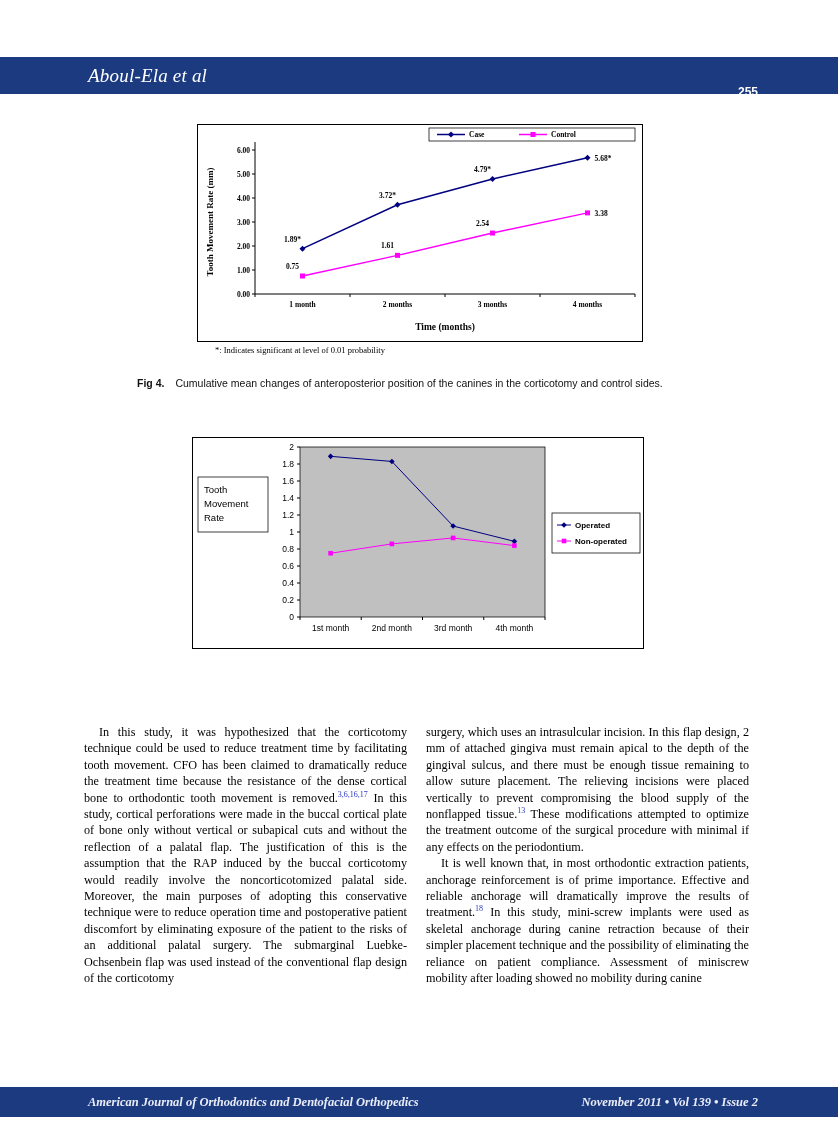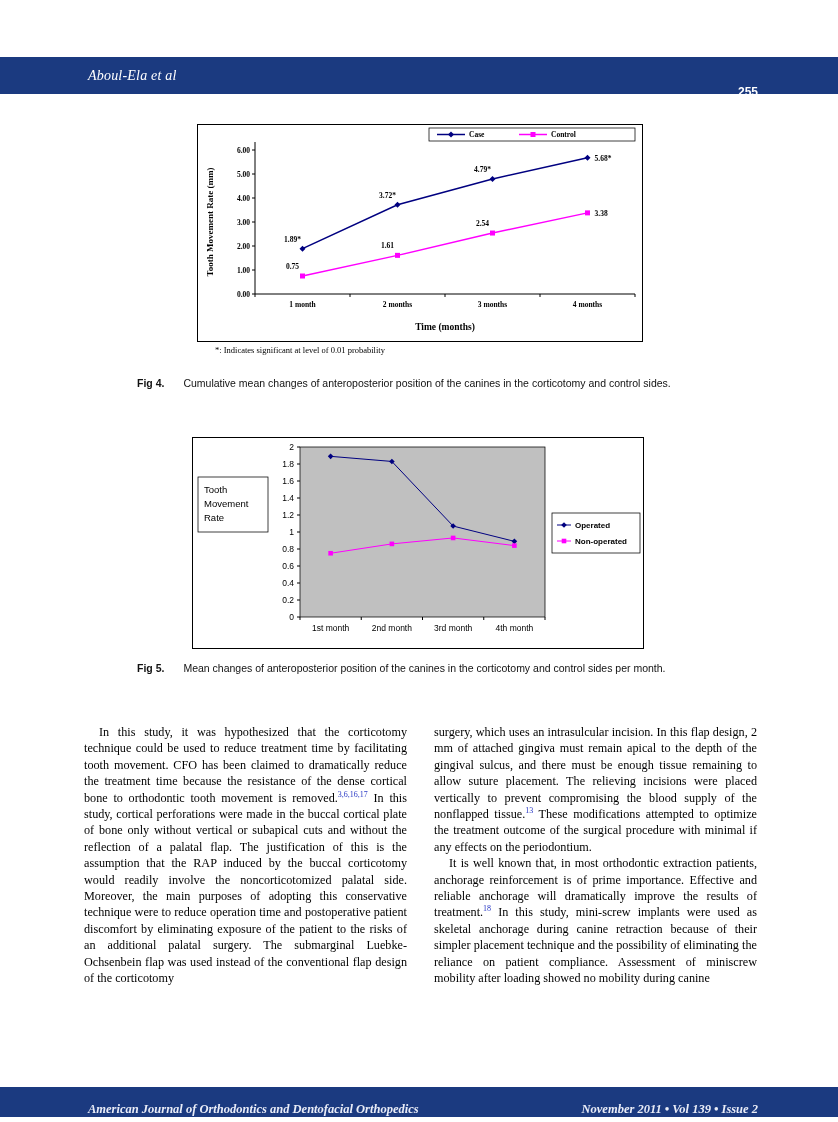--- a/index.html
+++ b/index.html
@@ -3,39 +3,39 @@
 <meta charset="utf-8">
 <style>
   :root { --navy:#1b3a80; --ref-blue:#2636c4; }
   html,body{ margin:0; padding:0; }
   body{ width:838px; height:1122px; background:#ffffff; font-family:"Liberation Serif",serif; color:#000; }
   .page{ position:relative; width:838px; height:1122px; background:#fff; overflow:hidden; }
 
   .bar{ position:absolute; left:0; width:838px; background:var(--navy); color:#fff;
         display:flex; align-items:center; justify-content:space-between; box-sizing:border-box; }
   .header-bar{ top:57px; height:37px; padding:0 80px 0 88px; }
-  .author{ font-style:italic; font-size:14px; letter-spacing:0.2px; }
+  .author{ font-style:italic; font-size:19px; letter-spacing:0.2px; }
   .pageno{ font-family:"Liberation Sans",sans-serif; font-weight:bold; font-size:12px;margin-top:33px; }
-  .footer-bar{ top:1087px; height:30px; padding:0 80px 0 88px; color:#e9ecf7;align-items:flex-end; }
+  .footer-bar{ top:1087px; height:30px; padding:0 80px 0 88px; color:#e9ecf7; }
   .journal,.issue{ font-style:italic; font-weight:bold; font-size:12.5px; white-space:nowrap; }
 
   .figure{ position:absolute; }
   .fig4{ left:197px; top:124px; }
   .fig5{ left:192px; top:437px; }
   .figure svg{ display:block; background:#fff; }
 
   .footnote{ position:absolute; left:215px; top:345px; font-weight:normal; font-size:8.5px; }
 
   .caption{ position:absolute; left:137px; width:570px; font-family:"Liberation Sans",sans-serif;
             font-size:10.5px; line-height:14px; color:#111; }
   .caption4{ top:376px; }
   .caption5{ top:661px; }
-  .cap-label{ margin-right:19px; font-weight:bold; }
-
-  .body-text{ position:absolute; left:84px; top:724px; width:673px; display:flex; gap:27px; }
+  .cap-label{ margin-right:11px; font-weight:bold; }
+
+  .body-text{ position:absolute; left:84px; top:724px; width:673px; display:flex; gap:19px; }
   .col{ width:323px; font-size:12.2px; line-height:16.4px; text-align:justify; }
   .col p{ margin:0; }
   .col p.indent{ text-indent:15px; }
   sup.ref{ color:var(--ref-blue); font-size:8px; line-height:0; }
 </style>
 </head>
 <body>
 
 <div class="page">
 
@@ -174,23 +174,20 @@
         </g>
         <g>
           <rect x="6" y="40" width="70" height="55" fill="#fff" stroke="#000" stroke-width="0.75"></rect>
           <text x="12" y="56" font-family="&quot;Liberation Sans&quot;,sans-serif" font-size="9.5" fill="#000">Tooth</text>
           <text x="12" y="70" font-family="&quot;Liberation Sans&quot;,sans-serif" font-size="9.5" fill="#000">Movement</text>
           <text x="12" y="84" font-family="&quot;Liberation Sans&quot;,sans-serif" font-size="9.5" fill="#000">Rate</text>
         </g>
       </svg>
   </div>
 
-  <div class="caption caption5">
-    <span class="cap-label">Fig 5.</span><span>Mean changes of anteroposterior position of the canines in the corticotomy and control sides per month.</span>
-  </div>
 
   <div class="body-text">
     <div class="col">
         <p class="indent"><span>In this study, it was hypothesized that the corticotomy technique could be used to reduce treatment time by facilitating tooth movement. CFO has been claimed to dramatically reduce the treatment time because the resistance of the dense cortical bone to orthodontic tooth movement is removed.</span><sup class="ref">3,6,16,17</sup><span> In this study, cortical perforations were made in the buccal cortical plate of bone only without vertical or subapical cuts and without the reflection of a palatal flap. The justification of this is the assumption that the RAP induced by the buccal corticotomy would readily involve the noncorticotomized palatal side. Moreover, the main purposes of adopting this conservative technique were to reduce operation time and postoperative patient discomfort by eliminating exposure of the patient to the risks of an additional palatal surgery. The submarginal Luebke-Ochsenbein flap was used instead of the conventional flap design of the corticotomy</span></p>
       </div>
     <div class="col">
         <p><span>surgery, which uses an intrasulcular incision. In this flap design, 2 mm of attached gingiva must remain apical to the depth of the gingival sulcus, and there must be enough tissue remaining to allow suture placement. The relieving incisions were placed vertically to prevent compromising the blood supply of the nonflapped tissue.</span><sup class="ref">13</sup><span> These modifications attempted to optimize the treatment outcome of the surgical procedure with minimal if any effects on the periodontium.</span></p>
         <p class="indent"><span>It is well known that, in most orthodontic extraction patients, anchorage reinforcement is of prime importance. Effective and reliable anchorage will dramatically improve the results of treatment.</span><sup class="ref">18</sup><span> In this study, mini-screw implants were used as skeletal anchorage during canine retraction because of their simpler placement technique and the possibility of eliminating the reliance on patient compliance. Assessment of miniscrew mobility after loading showed no mobility during canine</span></p>
       </div>
   </div>

